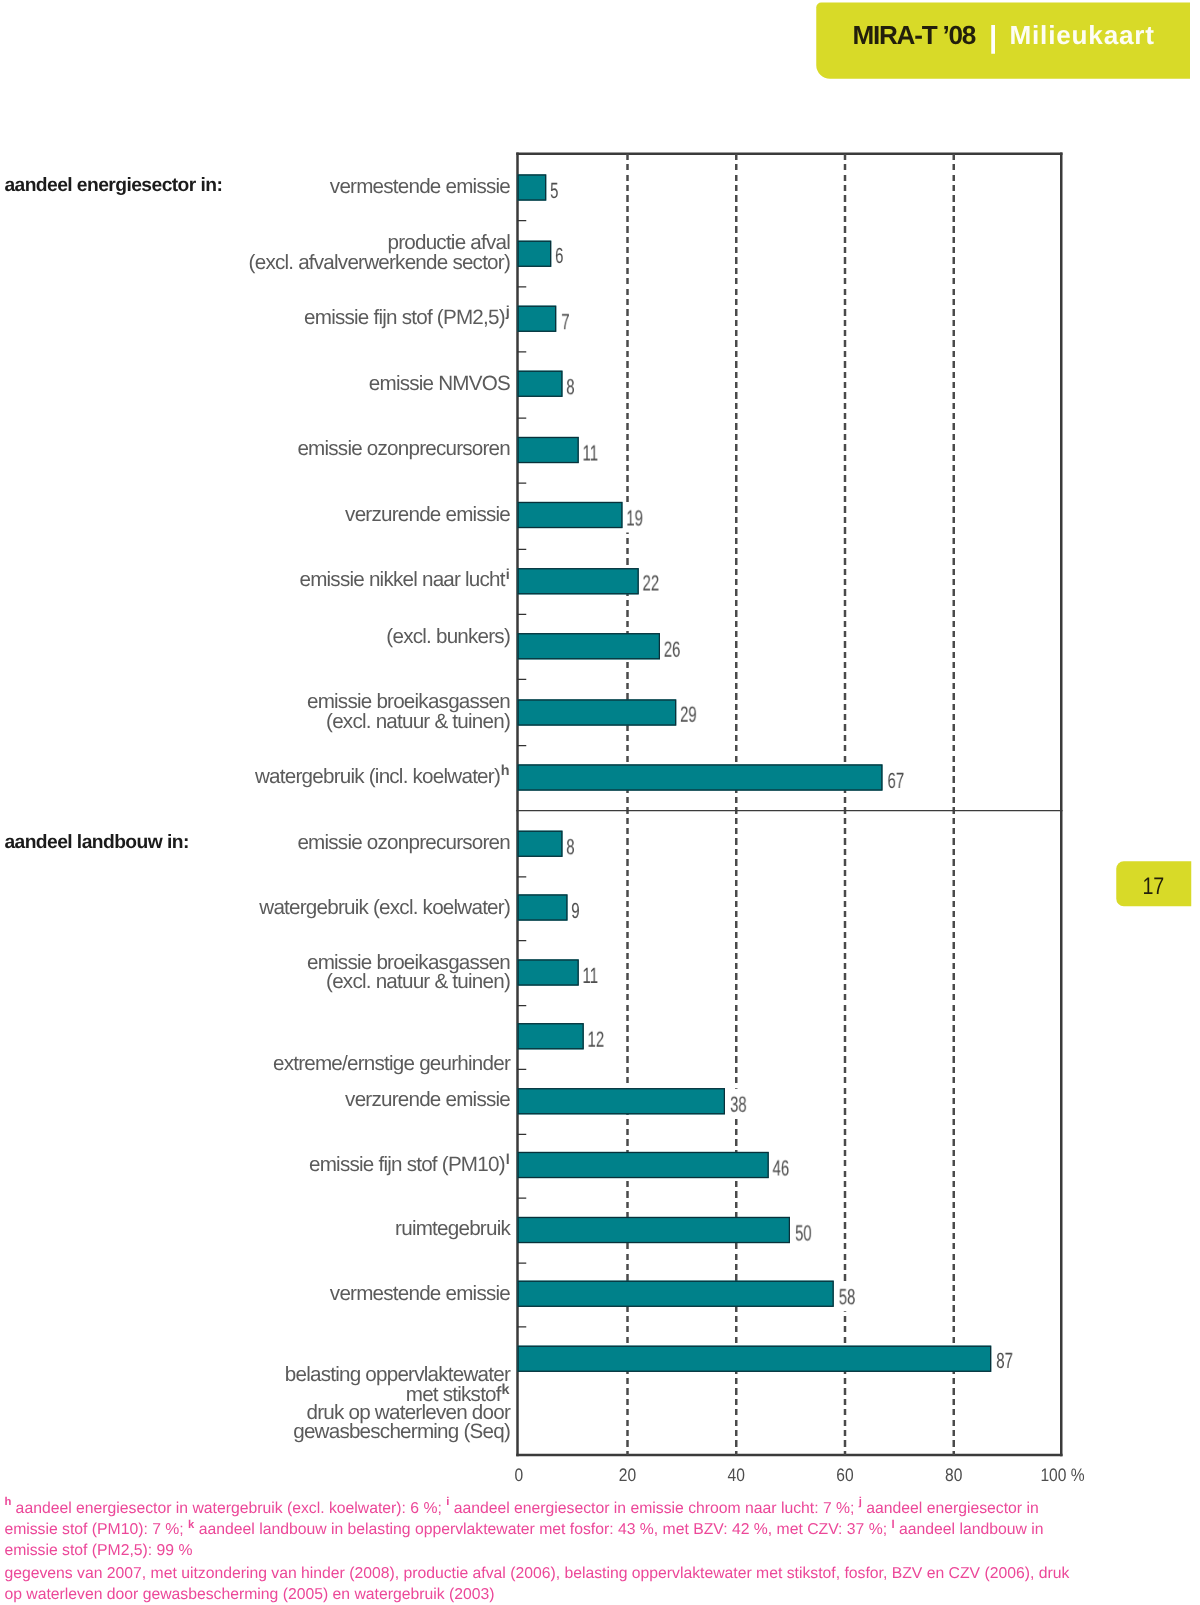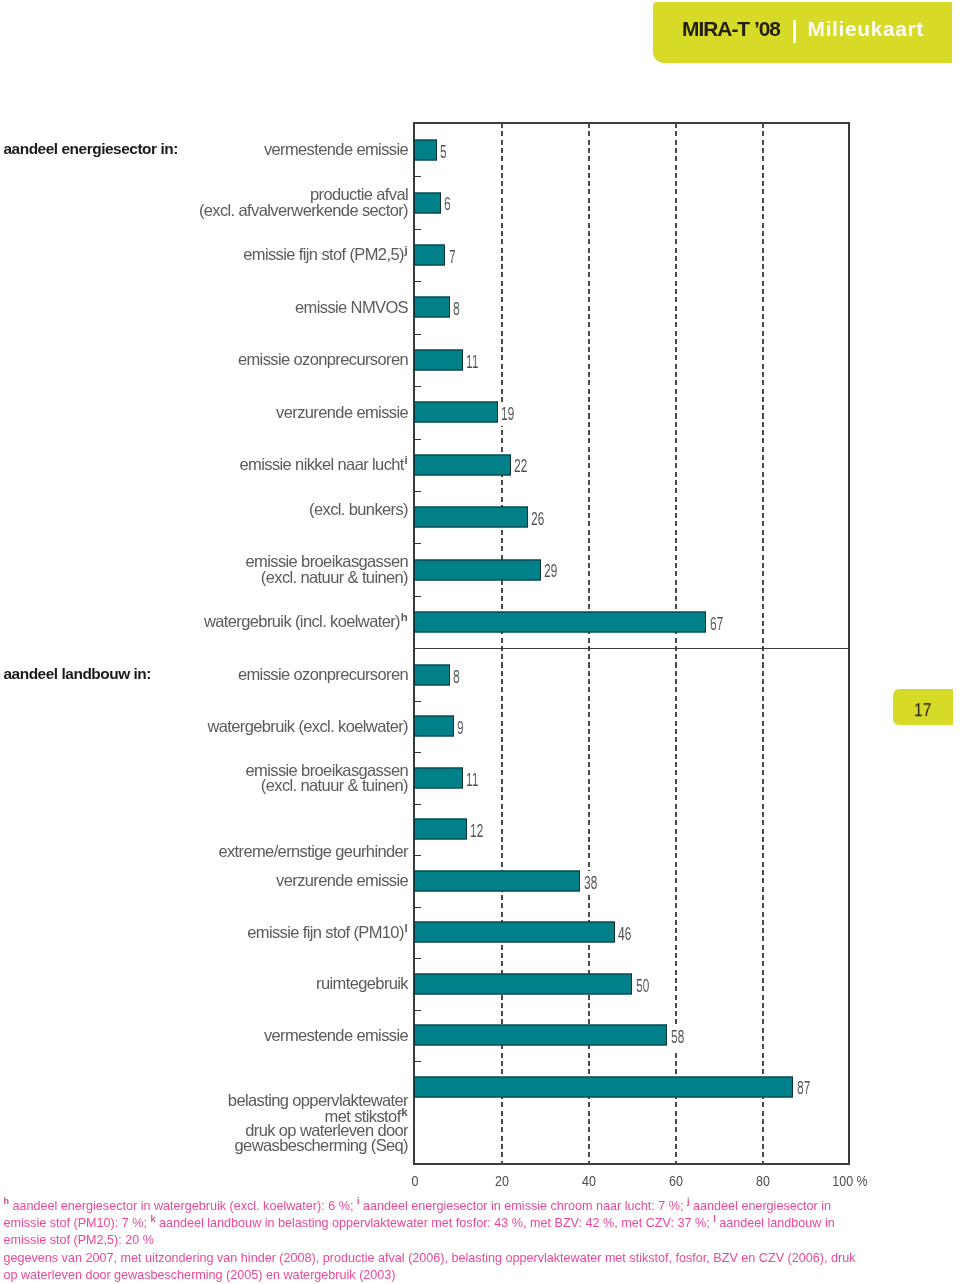--- a/index.html
+++ b/index.html
@@ -279,18 +279,18 @@
       <div class="xtick-label" style="left: 501.8px;">20</div>
       <div class="xtick-label" style="left: 588.8px;">40</div>
       <div class="xtick-label" style="left: 675.8px;">60</div>
       <div class="xtick-label" style="left: 762.8px;">80</div>
       <div class="xtick-label" style="left: 849.8px;">100 %</div>
     </div>
 
   <div class="footnotes" id="footnotes">
       <p><sup>h</sup> aandeel energiesector in watergebruik (excl. koelwater): 6 %; <sup>i</sup> aandeel energiesector in emissie chroom naar lucht: 7 %; <sup>j</sup> aandeel energiesector in</p>
       <p>emissie stof (PM10): 7 %; <sup>k</sup> aandeel landbouw in belasting oppervlaktewater met fosfor: 43 %, met BZV: 42 %, met CZV: 37 %; <sup>l</sup> aandeel landbouw in</p>
-      <p>emissie stof (PM2,5): 20 %</p>
+      <p>emissie stof (PM2,5): 99 %</p>
       <p>gegevens van 2007, met uitzondering van hinder (2008), productie afval (2006), belasting oppervlaktewater met stikstof, fosfor, BZV en CZV (2006), druk</p>
       <p>op waterleven door gewasbescherming (2005) en watergebruik (2003)</p>
     </div>
 
 </div>
 
 </body></html>

